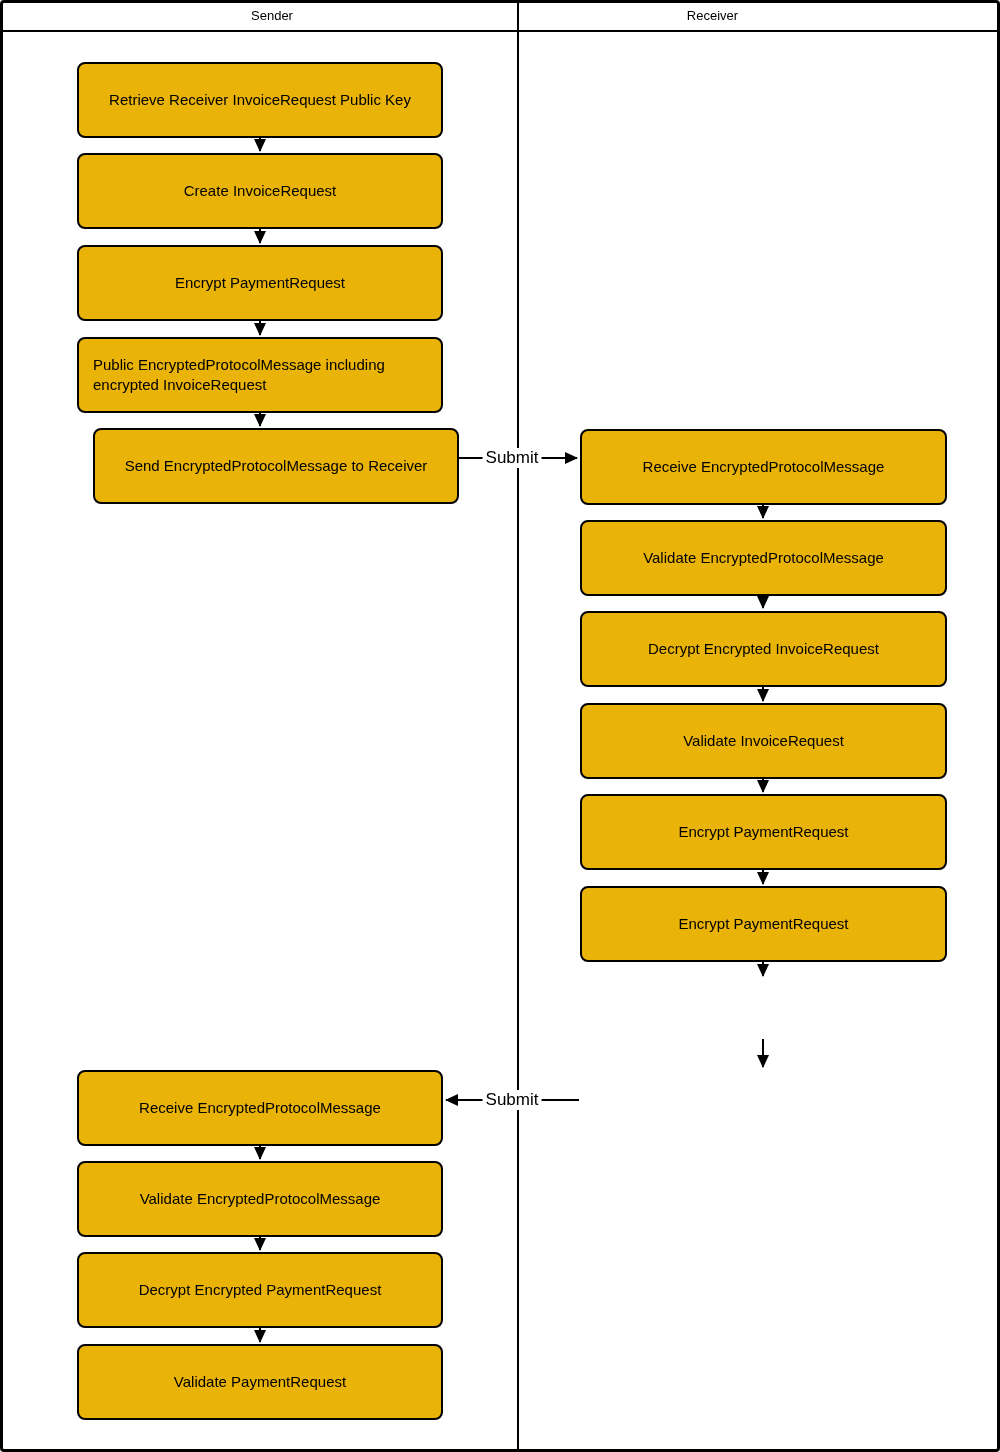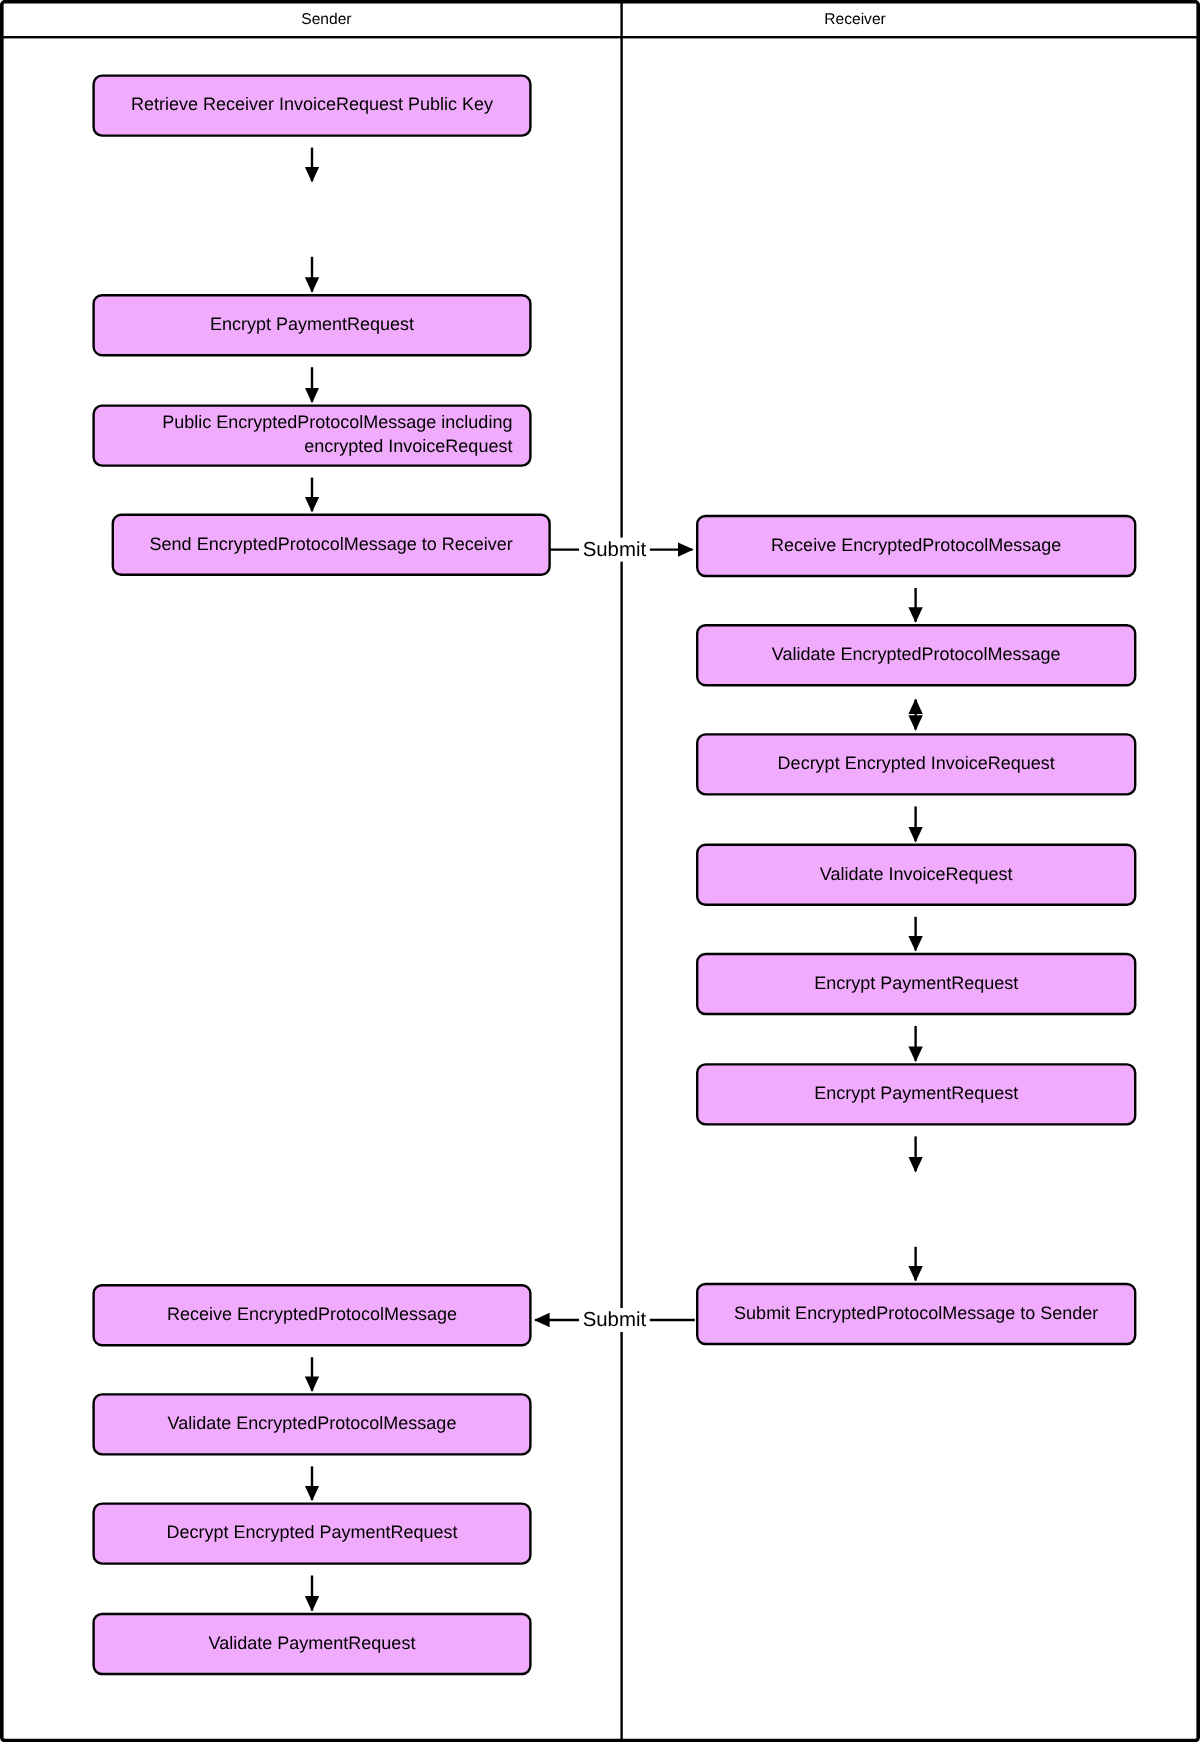--- a/index.html
+++ b/index.html
@@ -15,23 +15,23 @@
   .lane-divider { position:absolute; left:517px; top:0; width:2px; height:1452px; background:#000; z-index:1; }
   .lane-title {
     position:absolute; top:0; height:30px; display:flex; align-items:center; justify-content:center;
     font-size:13px; z-index:2;
   }
   .lane-title.sender { left:3px; width:514px;margin-left:12px; }
   .lane-title.receiver { left:519px; width:387px; }
   .edges { position:absolute; left:0; top:0; z-index:3; pointer-events:none; }
   .edges line { stroke:#000; stroke-width:2; }
   .node {
-    position:absolute; width:366px; height:52px; box-sizing:border-box;
-    border:2px solid #000; border-radius:8px; background:#f0abfc;
-    display:flex; align-items:center; justify-content:center; text-align:right;
+    position:absolute; width:366px; height:76px; box-sizing:border-box;
+    border:2px solid #000; border-radius:8px; background:#eab308;
+    display:flex; align-items:center; justify-content:center; text-align:left;
     font-size:15px; line-height:20px; padding:4px 14px; z-index:4;
   }
   .node.receiver-node { width:367px; }
   .edge-label {
     position:absolute; transform:translate(-50%,-50%); background:#ffffff;
     font-size:17px; padding:0 3px; z-index:5; white-space:nowrap;
   }
 </style>
 </head>
 <body>
@@ -74,20 +74,23 @@
     <line x1="579" y1="1100" x2="446" y2="1100" marker-end="url(#arrow)"></line>
 
     <line x1="260" y1="1131" x2="260" y2="1159" marker-end="url(#arrow)"></line>
     <line x1="260" y1="1222" x2="260" y2="1250" marker-end="url(#arrow)"></line>
     <line x1="260" y1="1313" x2="260" y2="1342" marker-end="url(#arrow)"></line>
   </svg>
 
   <div class="node" style="left:77px;  top:62px;">
       <span>Retrieve Receiver InvoiceRequest Public Key</span>
     </div>
+  <div class="node" style="left:77px;  top:153px;">
+      <span>Create InvoiceRequest</span>
+    </div>
   <div class="node" style="left:77px;  top:245px;">
       <span>Encrypt PaymentRequest</span>
     </div>
   <div class="node" style="left:77px;  top:337px;">
       <span>Public EncryptedProtocolMessage including encrypted InvoiceRequest</span>
     </div>
   <div class="node" style="left:77px;  top:428px;margin-left:16px;">
       <span>Send EncryptedProtocolMessage to Receiver</span>
     </div>
   <div class="node" style="left:77px;  top:1070px;">
@@ -114,20 +117,17 @@
     </div>
   <div class="node receiver-node" style="left:580px; top:703px;">
       <span>Validate InvoiceRequest</span>
     </div>
   <div class="node receiver-node" style="left:580px; top:794px;">
       <span>Encrypt PaymentRequest</span>
     </div>
   <div class="node receiver-node" style="left:580px; top:886px;">
       <span>Encrypt PaymentRequest</span>
     </div>
-  <div class="node receiver-node" style="left:580px; top:1069px;">
-      <span>Submit EncryptedProtocolMessage to Sender</span>
-    </div>
 
   <div class="edge-label" style="left:512px; top:458px;">Submit</div>
   <div class="edge-label" style="left:512px; top:1100px;">Submit</div>
 
 </div>
 
 </body></html>

